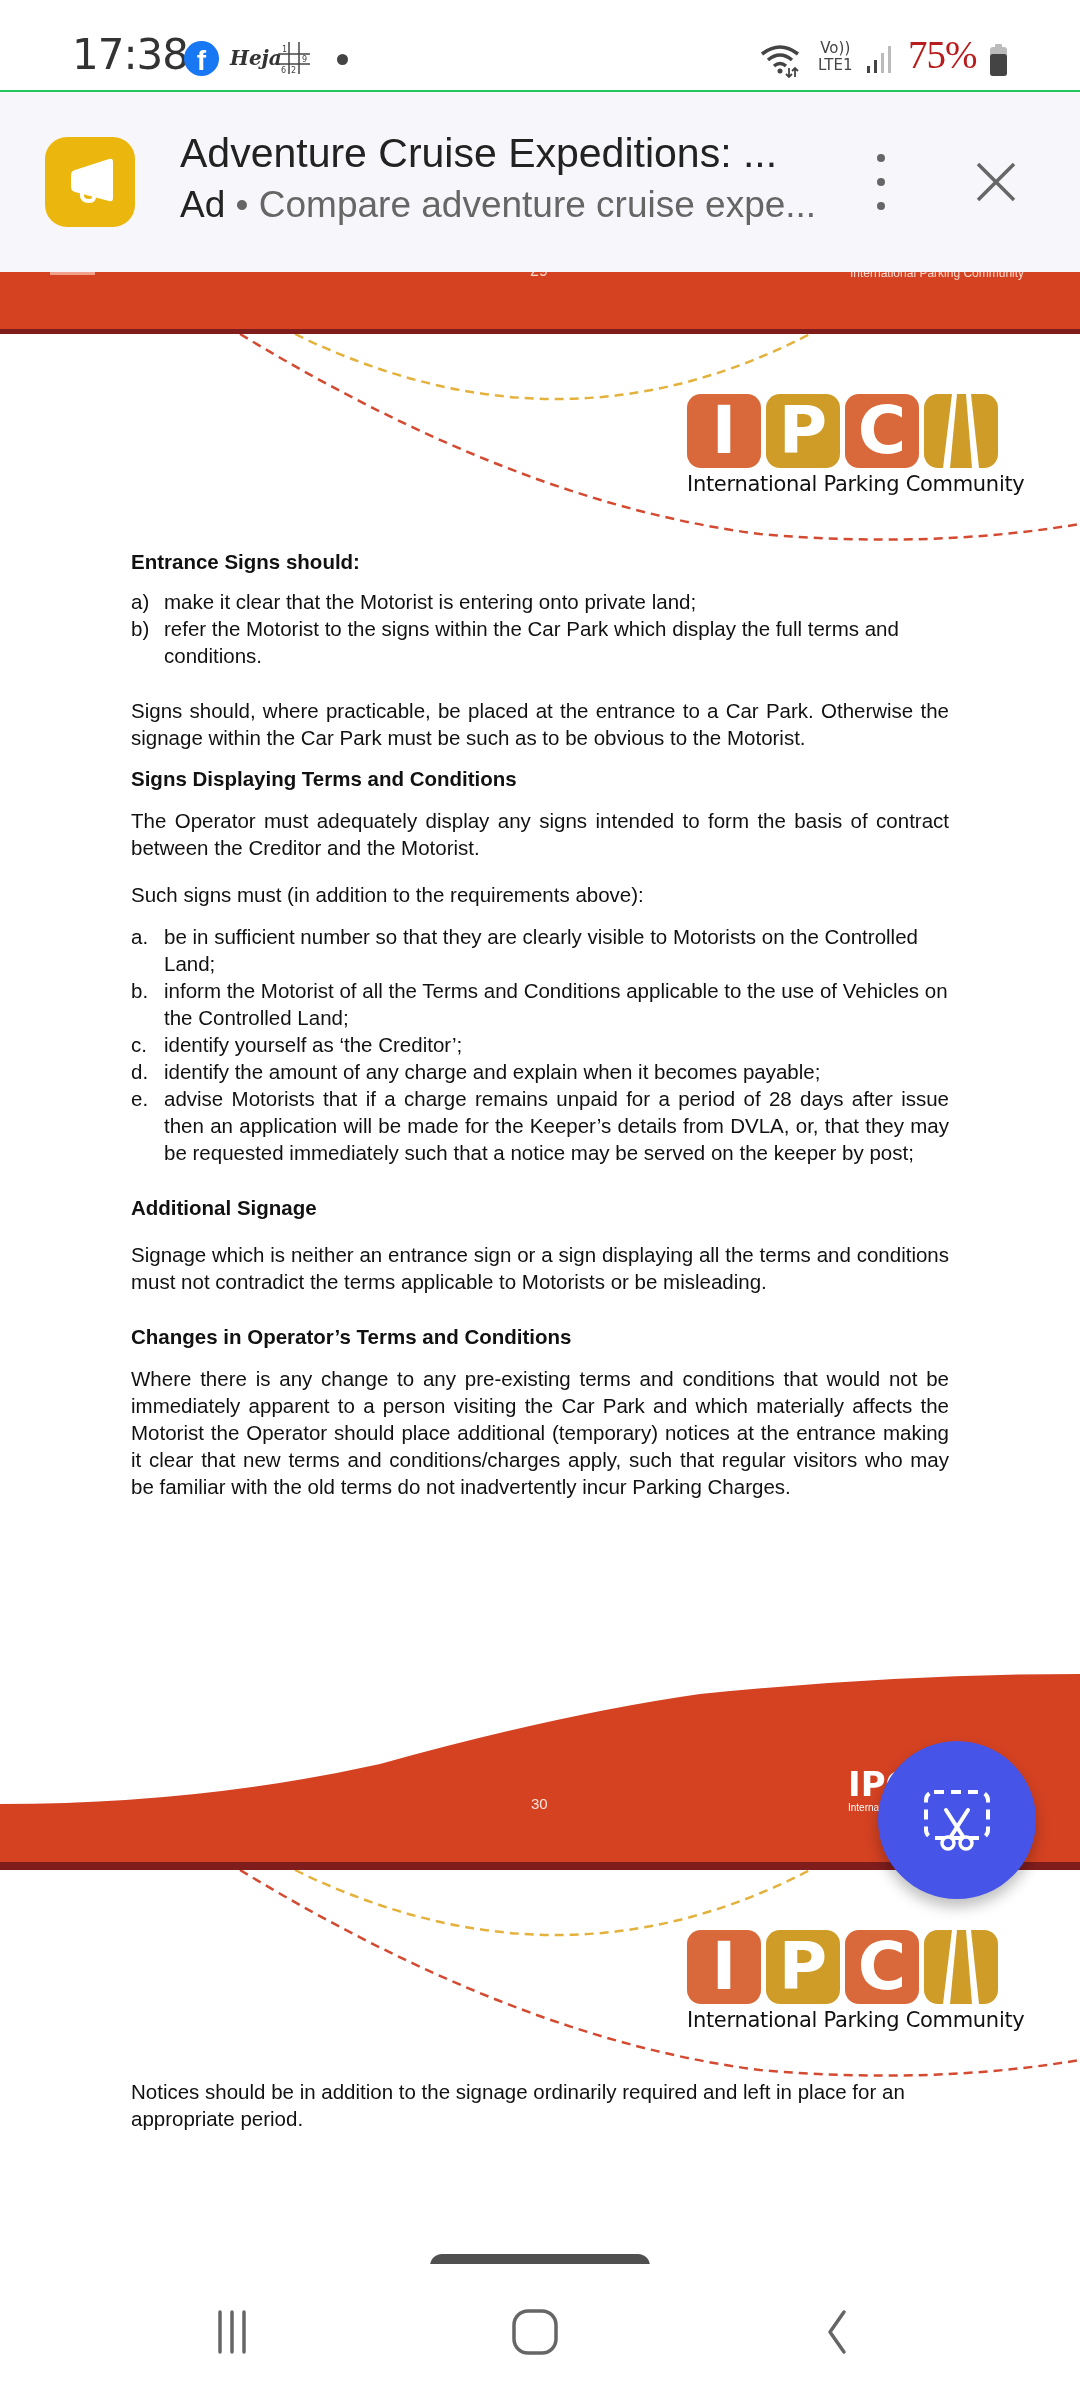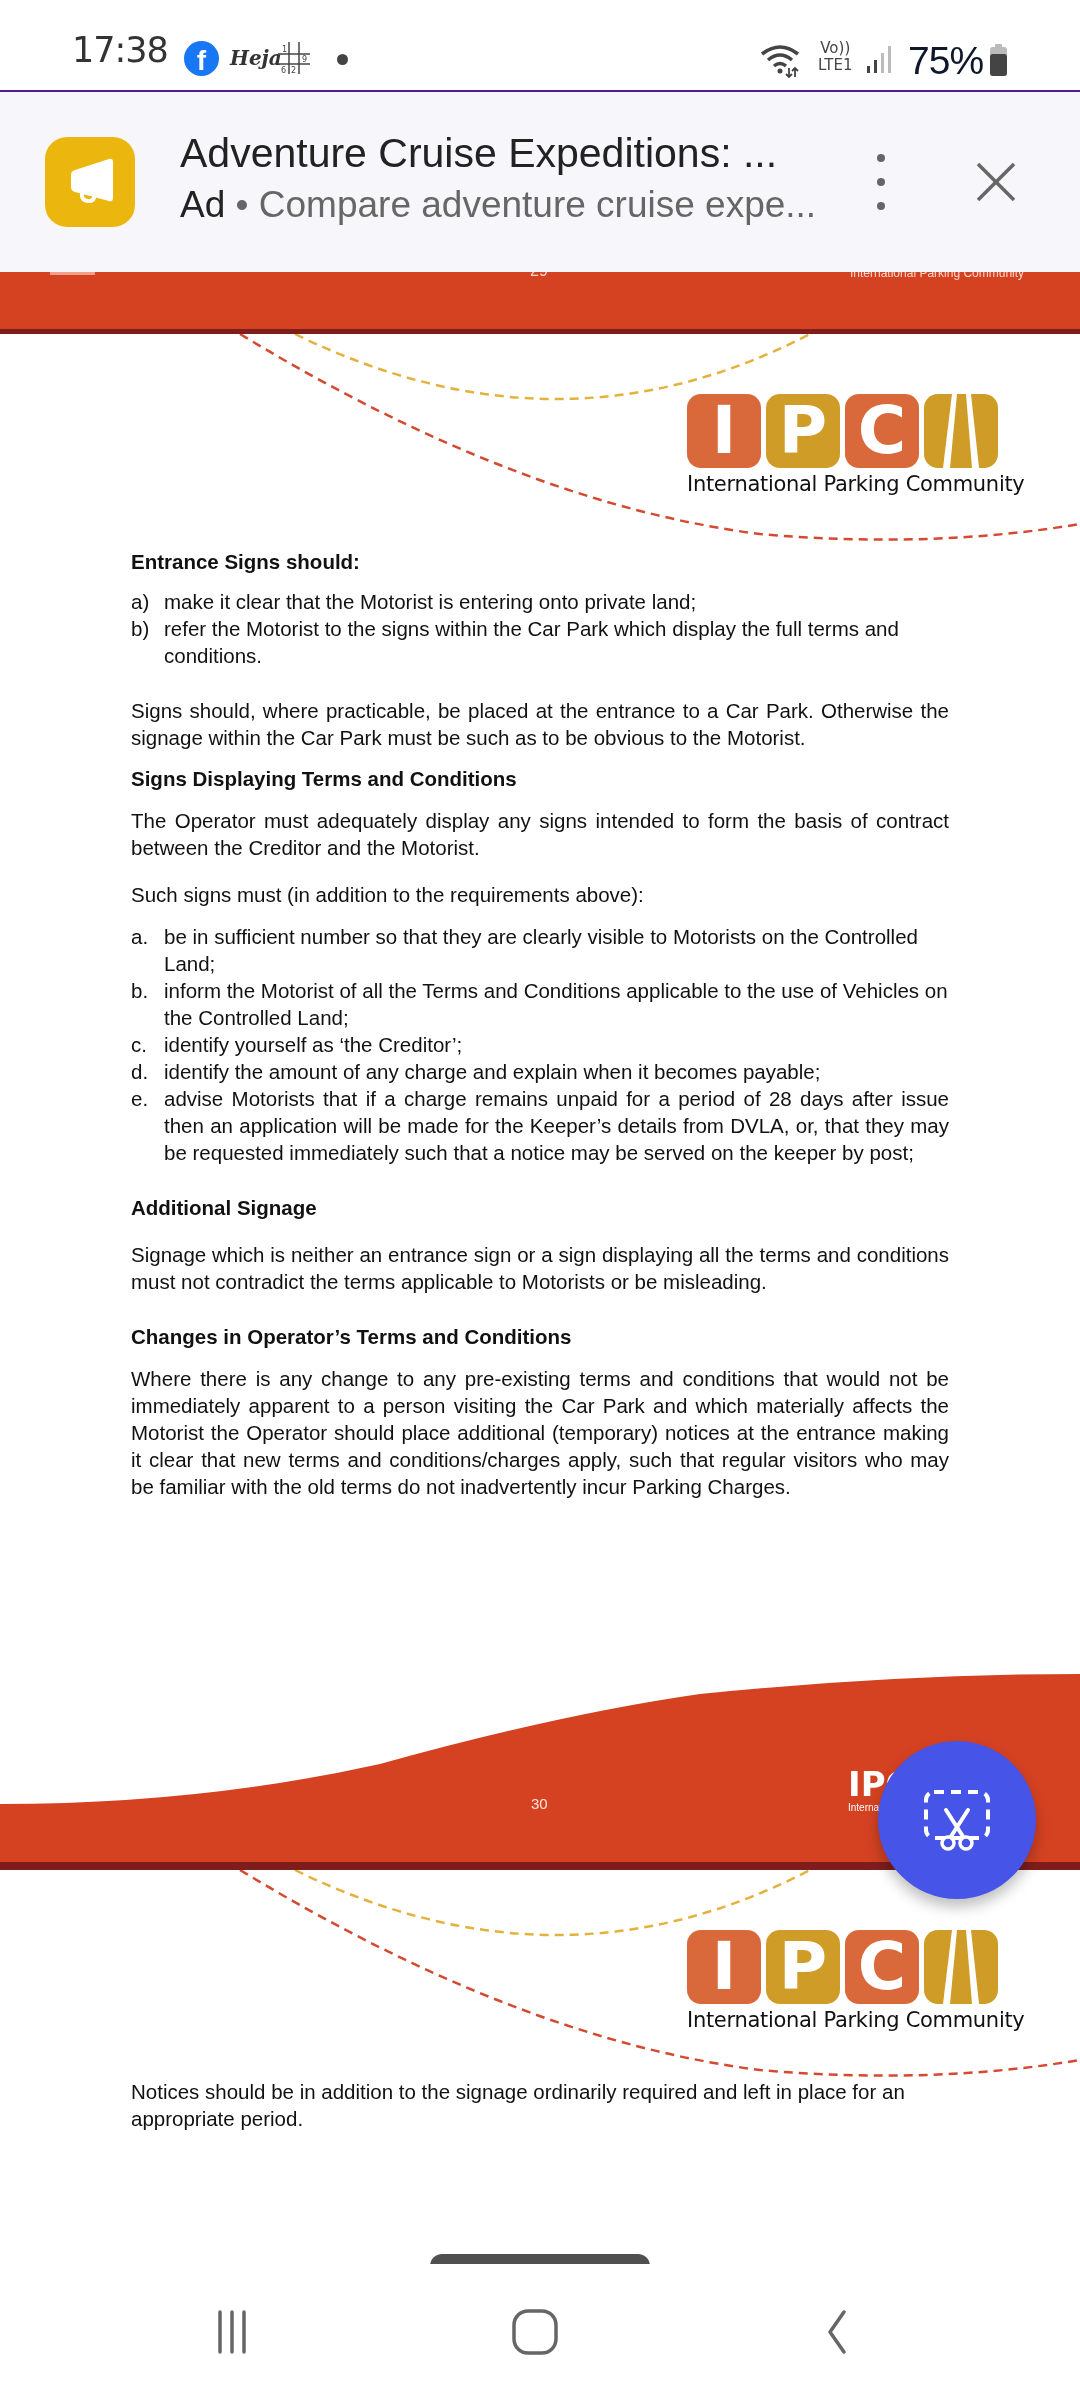--- a/index.html
+++ b/index.html
@@ -1,33 +1,33 @@
 <!DOCTYPE html>
 <html><head>
 <meta charset="utf-8">
 <style>
   * { box-sizing: border-box; margin: 0; padding: 0; }
   html, body { width: 1080px; height: 2400px; overflow: hidden; background: #ffffff; }
   body { position: relative; font-family: "Liberation Sans", sans-serif; color: #111; }
 
   
   .status-bar { position: absolute; left: 0; top: 0; width: 1080px; height: 90px; background: #fff; }
-  .sb-time { position: absolute; left: 72px; top: 30px; font-size: 35px; color: #333; font-family: "DejaVu Sans", sans-serif; letter-spacing: -1px; }
+  .sb-time { position: absolute; left: 72px; top: 30px; font-size: 42px; color: #333; font-family: "DejaVu Sans", sans-serif; letter-spacing: -1px; }
   .sb-fb { position: absolute; left: 184px; top: 41px; width: 35px; height: 35px; border-radius: 50%; background: #1877F2; color: #fff; font-weight: bold; font-size: 28px; text-align: center; line-height: 40px; font-family: "Liberation Sans", sans-serif; overflow: hidden; }
   .sb-heja { position: absolute; left: 230px; top: 46px; font-size: 20px; font-style: italic; font-weight: bold; color: #333; font-family: "DejaVu Serif", serif; }
   .sb-grid { position: absolute; left: 276px; top: 40px; width: 36px; height: 36px; }
   .sb-dot { position: absolute; left: 337px; top: 54px; width: 11px; height: 11px; border-radius: 50%; background: #444; }
   .sb-wifi { position: absolute; left: 760px; top: 42px; width: 40px; height: 36px; }
   .sb-volte { position: absolute; left: 818px; top: 40px; font-size: 15px; line-height: 17px; color: #444; text-align: center; font-family: "DejaVu Sans", sans-serif; }
   .sb-signal { position: absolute; left: 865px; top: 44px; width: 30px; height: 30px; }
-  .sb-batt-pct { position: absolute; left: 908px; top: 39px; font-size: 39px; color: #0f172a; font-family: Liberation Sans, sans-serif; letter-spacing: -1px; }
+  .sb-batt-pct { position: absolute; left: 908px; top: 32px; font-size: 39px; color: #b91c1c; font-family: Liberation Serif, serif; letter-spacing: -1px; }
   .sb-batt { position: absolute; left: 990px; top: 44px; width: 17px; height: 32px; }
 
   
-  .ad-banner { position: absolute; left: 0; top: 90px; width: 1080px; height: 182px; background: #f7f7fb; border-top: 2px solid #4c1d95; padding-left: 26px; }
+  .ad-banner { position: absolute; left: 0; top: 90px; width: 1080px; height: 182px; background: #f7f7fb; border-top: 2px solid #22c55e; padding-left: 26px; }
   .ad-icon { position: absolute; left: 45px; top: 45px; width: 90px; height: 90px; border-radius: 22px; background: #EBB70E; }
   .ad-title { position: absolute; left: 180px; top: 38px; width: 640px; font-size: 41px; color: #222; white-space: nowrap; overflow: hidden; font-family: "Liberation Sans", sans-serif; }
   .ad-sub { position: absolute; left: 180px; top: 92px; width: 640px; font-size: 37px; color: #666; white-space: nowrap; overflow: hidden; }
   .ad-sub .ad-label { color: #222; font-weight: normal; }
   .ad-more { position: absolute; left: 866px; top: 62px; width: 30px; height: 56px; display: flex; flex-direction: column; align-items: center; justify-content: space-between; }
   .ad-more span { width: 8px; height: 8px; border-radius: 50%; background: #666; display: block; }
   .ad-close { position: absolute; left: 972px; top: 66px; width: 48px; height: 48px; }
 
   
   .viewer { position: absolute; left: 0; top: 272px; width: 1080px; height: 1992px; background: #7f1d1d; overflow: hidden; }

